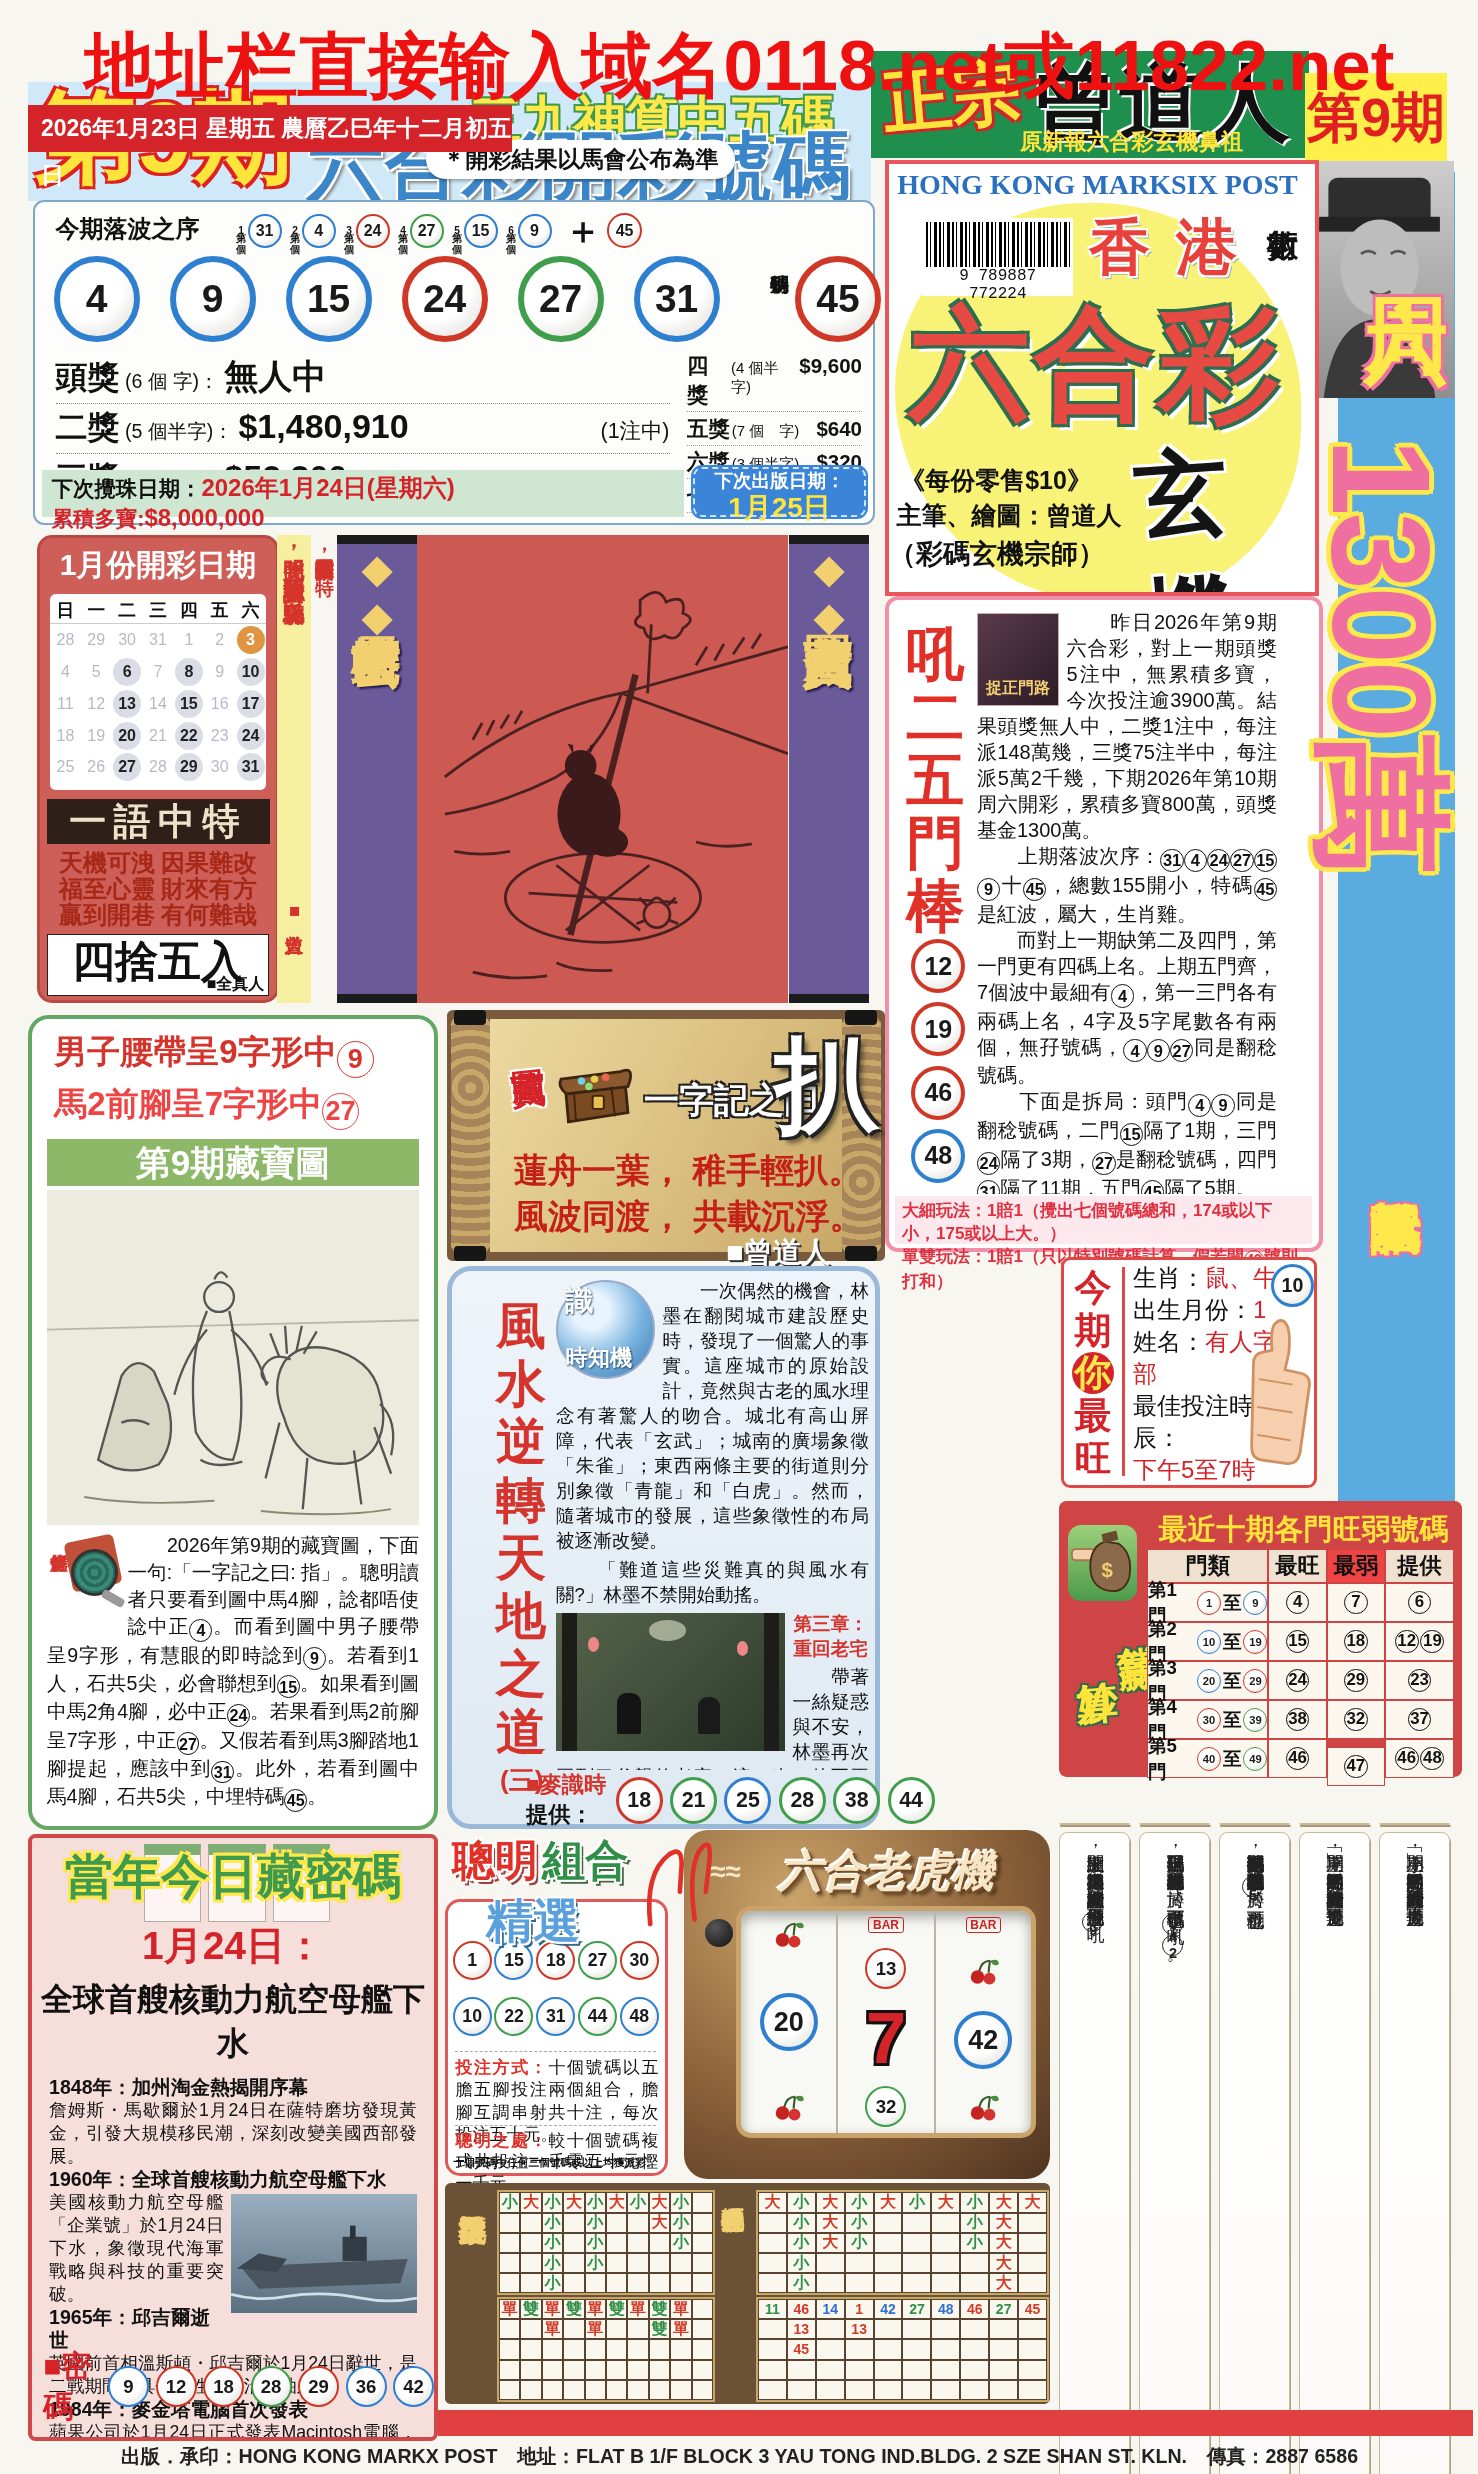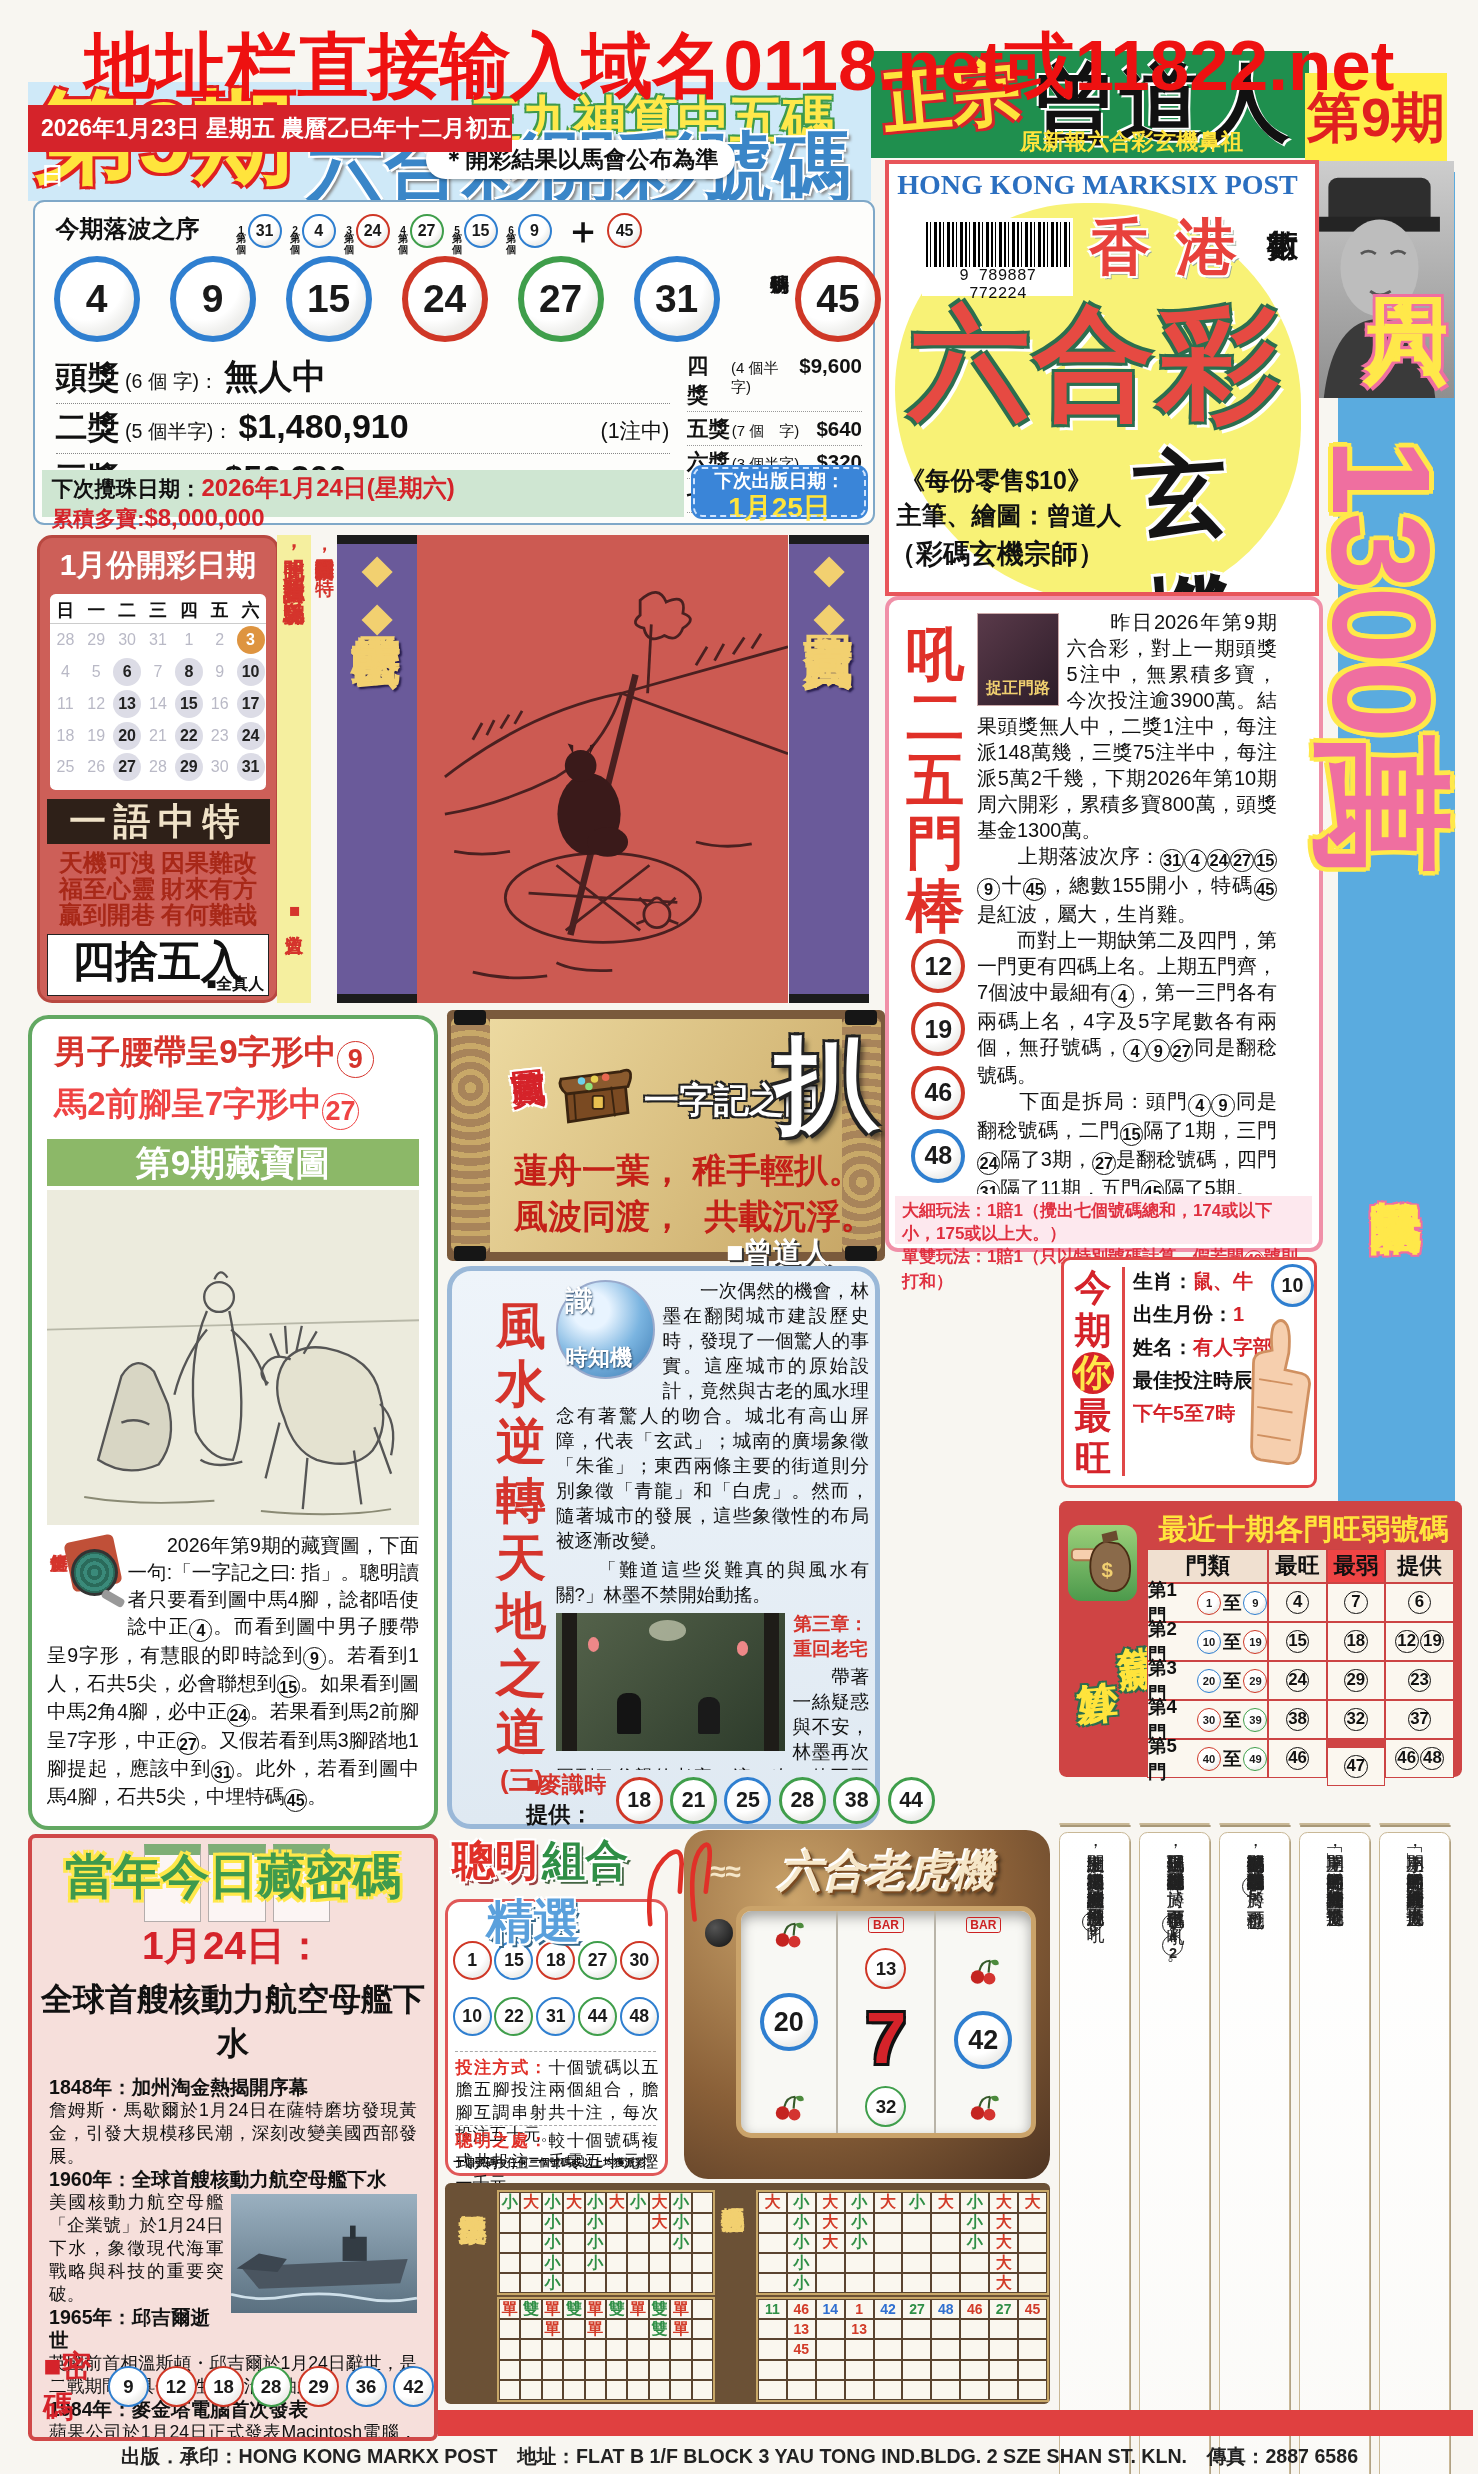--- a/index.html
+++ b/index.html
@@ -31,21 +31,21 @@
   .vtiny{writing-mode:vertical-rl;text-orientation:upright;font-size:10.2px;line-height:1.05;font-weight:bold;margin-right:1.9px;}
   .adv-col{display:flex;flex-direction:column;width:71px;gap:7.4px;}
   .adv-h{height:130px;display:flex;align-items:center;justify-content:center;color:#2e8b4a;
          font-size:25px;font-weight:bold;}
   .adv-b{flex:1;padding:7.4px 3.7px;display:flex;justify-content:center;}
   .adv-b .vtext{font-size:17.7px;line-height:23px;height:100%;color:#222;}
   .cal-cell{width:28px;height:28px;border-radius:50%;display:flex;align-items:center;justify-content:center;
             font-size:16px;margin:1.9px auto;}
   .cal-dim{color:#b9b9c6;} .cal-draw{background:#dcdce6;color:#222;font-weight:bold;}
   .cal-today{background:#de9440;color:#fff;font-weight:bold;}
-  .hot-row{font-size:20px;font-weight:bold;margin:6px 0;color:#111;}
+  .hot-row{font-size:24px;font-weight:normal;margin:0 0;color:#111;}
   .hot-row .hv{color:#d5232a;}
   .gt-row{display:flex;}
   .gt-c{border:1.9px solid #cc4444;display:flex;align-items:center;justify-content:center;background:#fbf7ef;}
   .reel{flex:1;display:flex;flex-direction:column;align-items:center;justify-content:space-between;
         border-right:2.8px solid #b9b4a8;padding:5.6px 0;}
   .reel:last-child{border-right:none;}
   .barchip{font-size:12px;font-weight:bold;color:#c22;border:0.9px solid #c22;border-radius:2.8px;padding:0 3.7px;}
   .story-p{margin:0 0 3.7px 0;text-align:justify;}
   p{margin:0;}
 </style>
@@ -372,21 +372,21 @@
           <circle cx="44" cy="52" r="4" fill="#8fe07a"></circle>
         <rect x="48" y="62" width="12" height="14" rx="2" fill="#e8c050" stroke="#3a2410" stroke-width="2"></rect>
         <path d="M28 58 L30 88 M68 52 L72 84" stroke="#3a2410" stroke-width="2"></path>
       </svg>
     </div>
     <div class="abs" style="left:197px;top:67px;font-size:35px;font-weight:bold;color:#fff;
                 text-shadow:1.9px 1.9px 0 #222,-1.9px -1.9px 0 #222,1.9px -1.9px 0 #222,-1.9px 1.9px 0 #222;">一字記之曰:</div>
     <div class="abs" style="left:328px;top:7.4px;font-size:104px;font-weight:bold;color:#fff;font-family:'Liberation Serif',serif;
                 text-shadow:2.8px 2.8px 0 #222,-2.8px -2.8px 0 #222,2.8px -2.8px 0 #222,-2.8px 2.8px 0 #222,5.6px 5.6px 5.6px rgba(0,0,0,.5);">扒</div>
     <div class="abs" style="left:67px;top:138px;font-size:34px;font-weight:bold;color:#c42018;font-family:'Liberation Serif',serif;">蓮舟一葉， 稚手輕扒。</div>
-    <div class="abs" style="left:67px;top:184px;font-size:34px;font-weight:bold;color:#c42018;font-family:Liberation Mono, monospace;">風波同渡， 共載沉浮。</div>
+    <div class="abs" style="left:67px;top:184px;font-size:34px;font-weight:bold;color:#c42018;font-family:Liberation Sans, sans-serif;">風波同渡， 共載沉浮。</div>
     <div class="abs" style="left:279px;top:223px;font-size:29px;font-weight:bold;color:#fff;text-shadow:1.9px 1.9px 0 #333;">■曾道人</div>
   </div>
 
   <div class="abs" style="left:885px;top:596px;width:438px;height:656px;background:#fff;border:4.7px solid #f090a8;border-radius:13px;box-sizing:border-box;">
     <div style="position:absolute;left:9.3px;top:22.3px;width:74px;text-align:center;color:#e03028;font-weight:bold;font-size:58px;line-height:63px;">
         <div>吼</div>
         <div>二</div>
         <div>五</div>
         <div>門</div>
         <div>棒</div>

